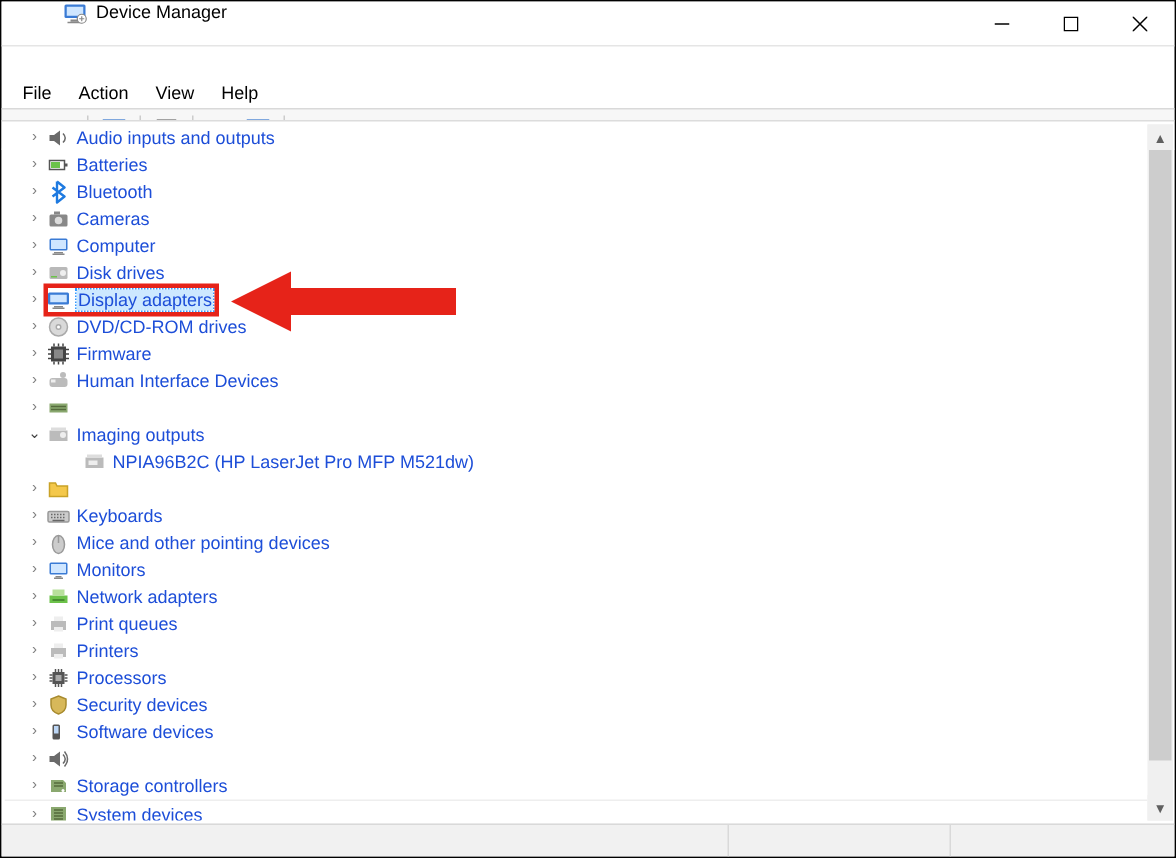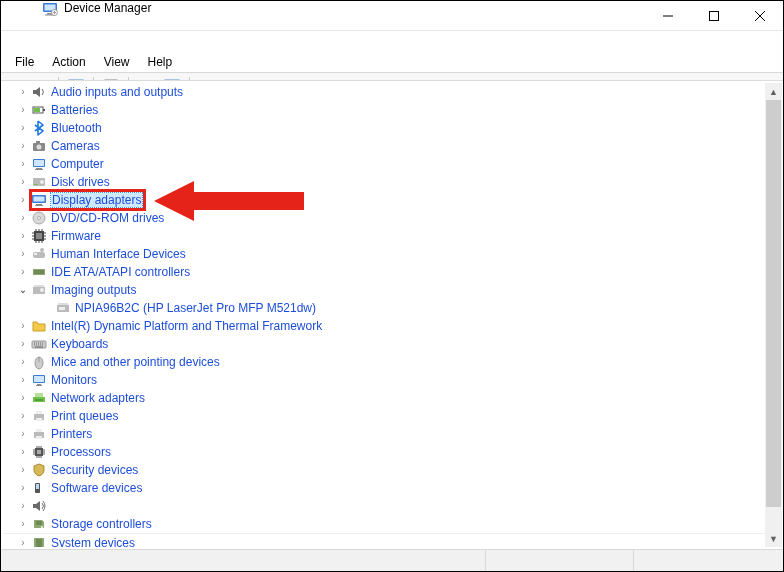--- a/index.html
+++ b/index.html
@@ -361,21 +361,20 @@
         <span class="label">Human Interface Devices</span>
       </div>
       <div class="row">
         <span class="arrow">›</span>
         <span class="dev-icon">
           <svg width="16" height="16" viewBox="0 0 16 16">
             <rect x="2" y="5" width="12" height="6" fill="#8aa86f"></rect>
             <path d="M3 7h10M3 9h10" stroke="#556b3d"></path>
           </svg>
         </span>
-        <span class="label">IDE ATA/ATAPI controllers</span>
       </div>
       <div class="row">
         <span class="arrow open">⌄</span>
         <span class="dev-icon">
           <svg width="16" height="16" viewBox="0 0 16 16">
             <rect x="2" y="5" width="12" height="7" fill="#bbb"></rect>
             <rect x="3" y="3" width="10" height="2" fill="#ddd"></rect>
             <circle cx="11" cy="8" r="2" fill="#eee"></circle>
           </svg>
         </span>
@@ -392,21 +391,20 @@
         </span>
         <span class="label">NPIA96B2C (HP LaserJet Pro MFP M521dw)</span>
       </div>
       <div class="row">
         <span class="arrow">›</span>
         <span class="dev-icon">
           <svg width="16" height="16" viewBox="0 0 16 16">
             <path d="M2 4h4l1 2h7v7H2z" fill="#f4c84b" stroke="#c9a227"></path>
           </svg>
         </span>
-        <span class="label">Intel(R) Dynamic Platform and Thermal Framework</span>
       </div>
       <div class="row">
         <span class="arrow">›</span>
         <span class="dev-icon">
           <svg width="16" height="16" viewBox="0 0 16 16">
             <rect x="1" y="5" width="14" height="7" rx="1" fill="#ccc" stroke="#999"></rect>
             <path d="M3 7h1M5 7h1M7 7h1M9 7h1M11 7h1M3 9h1M5 9h1M7 9h1M9 9h1M11 9h1M4 11h8" stroke="#666"></path>
           </svg>
         </span>
         <span class="label">Keyboards</span>

